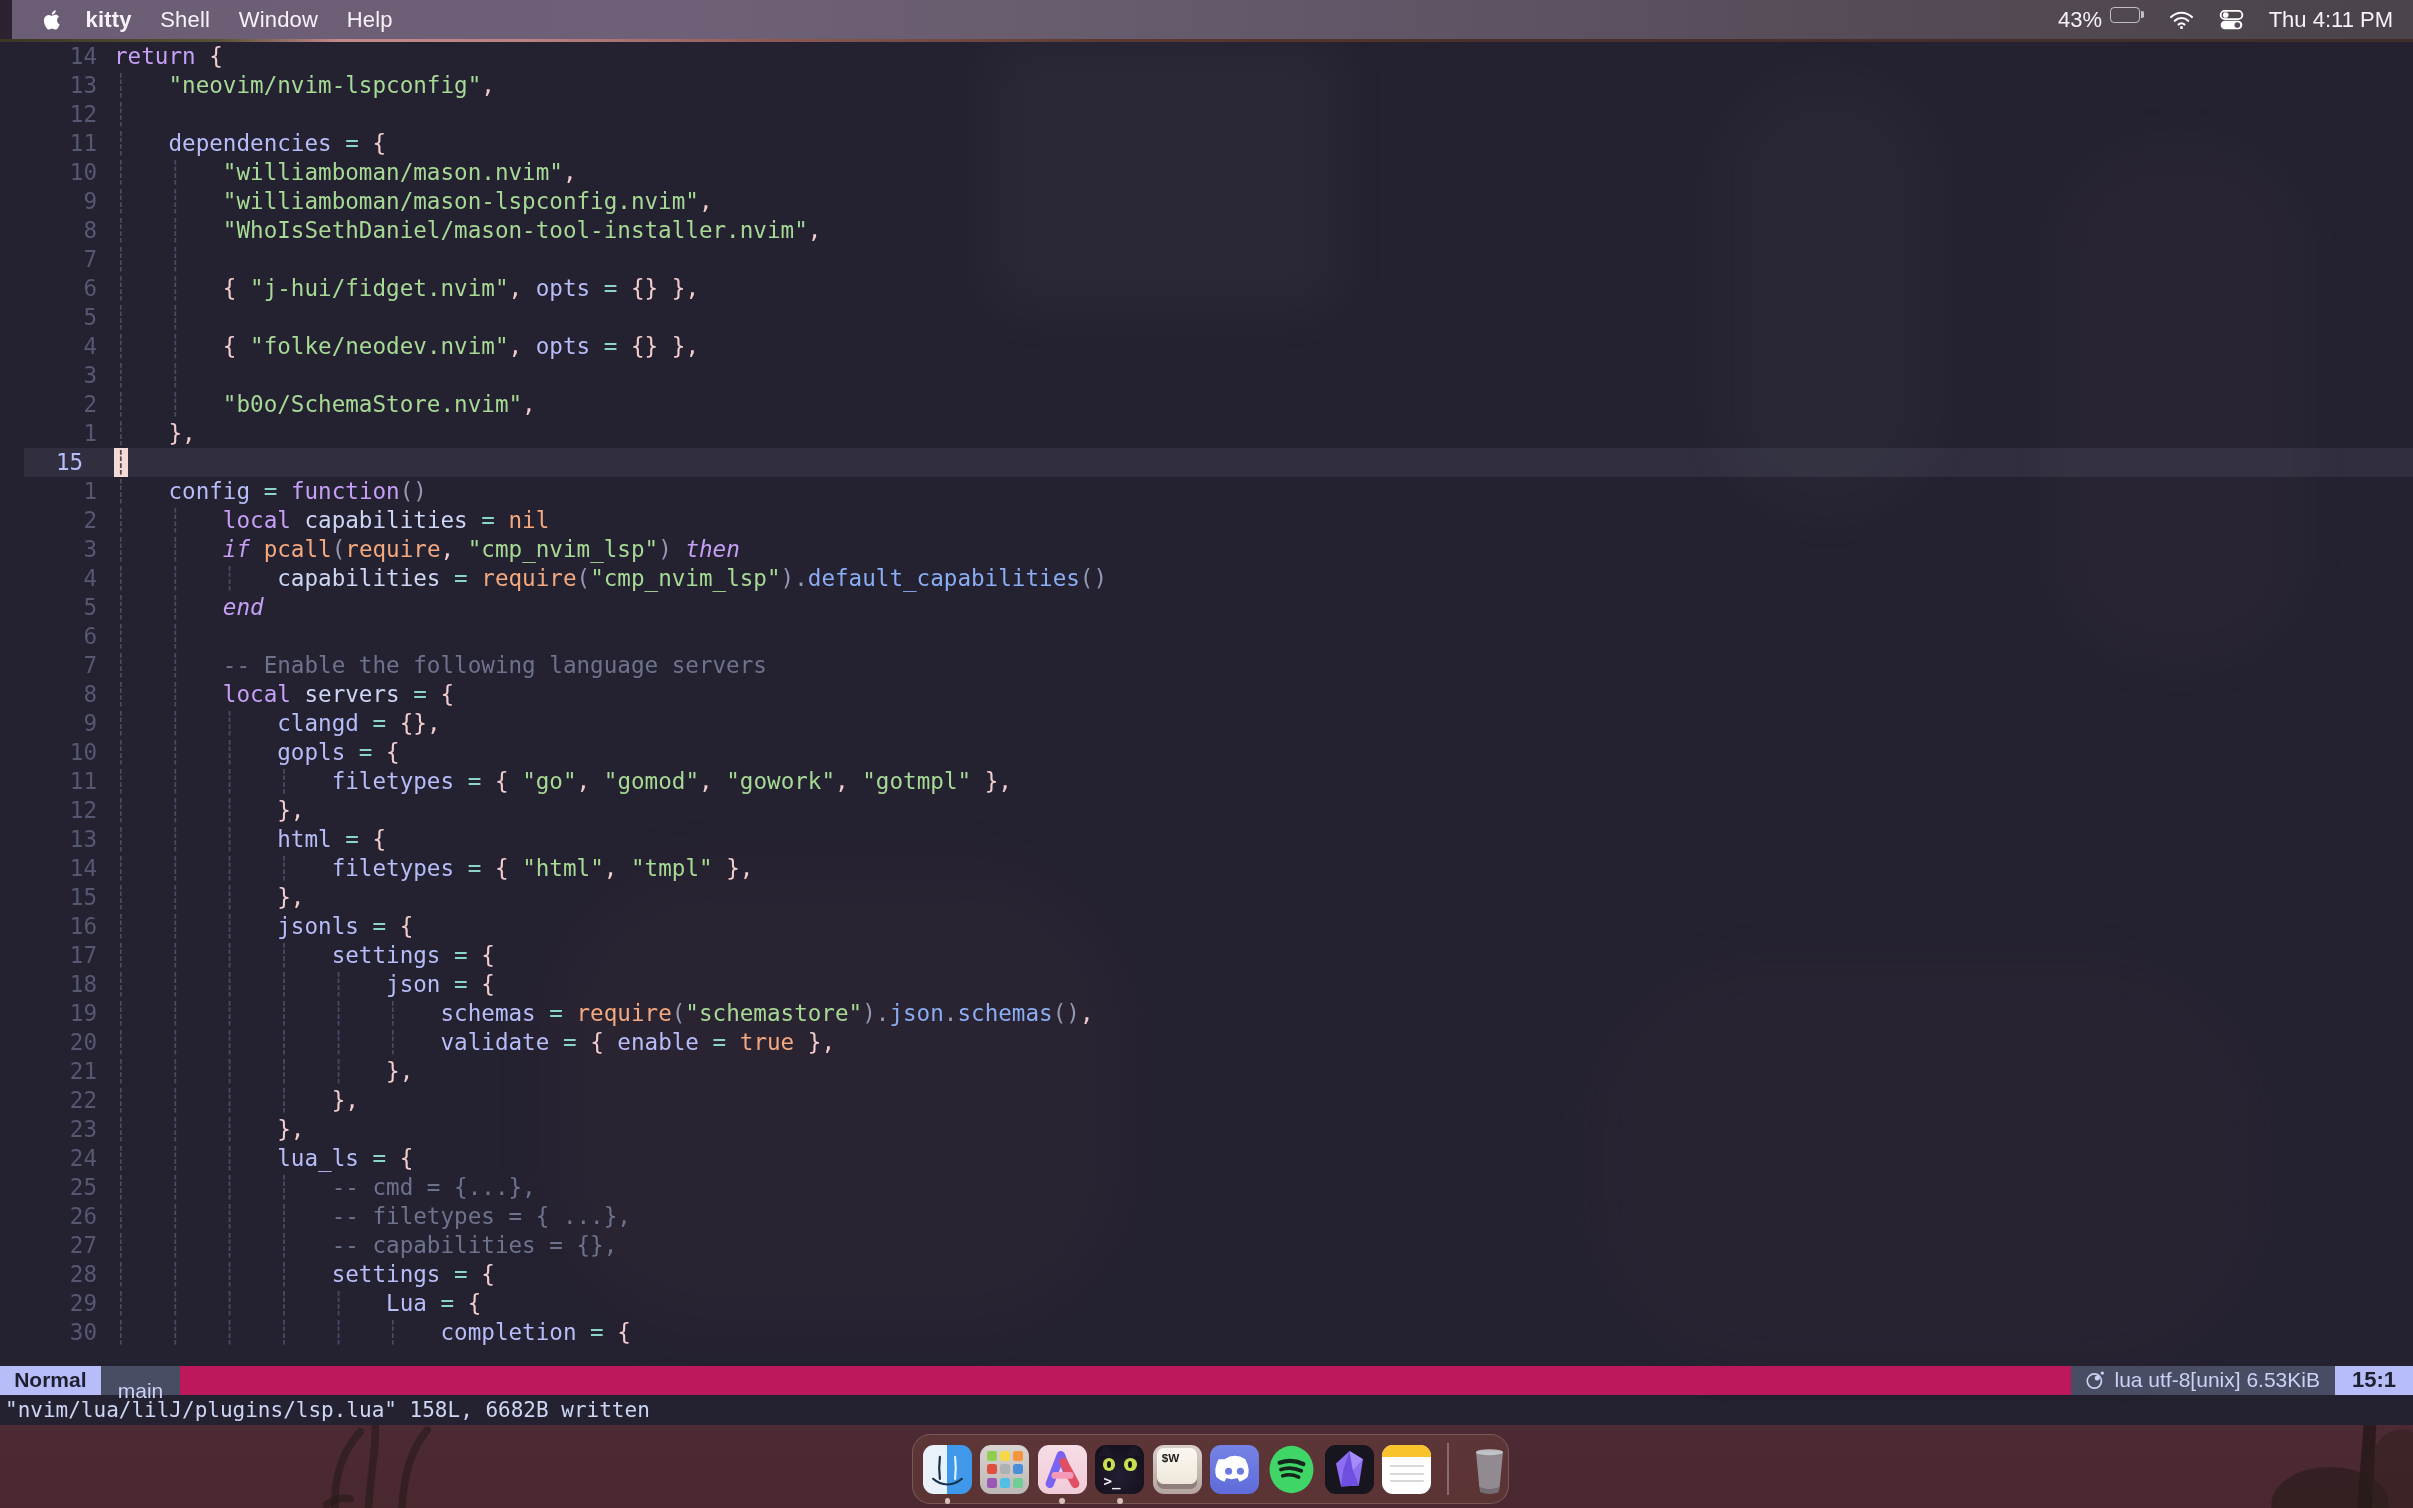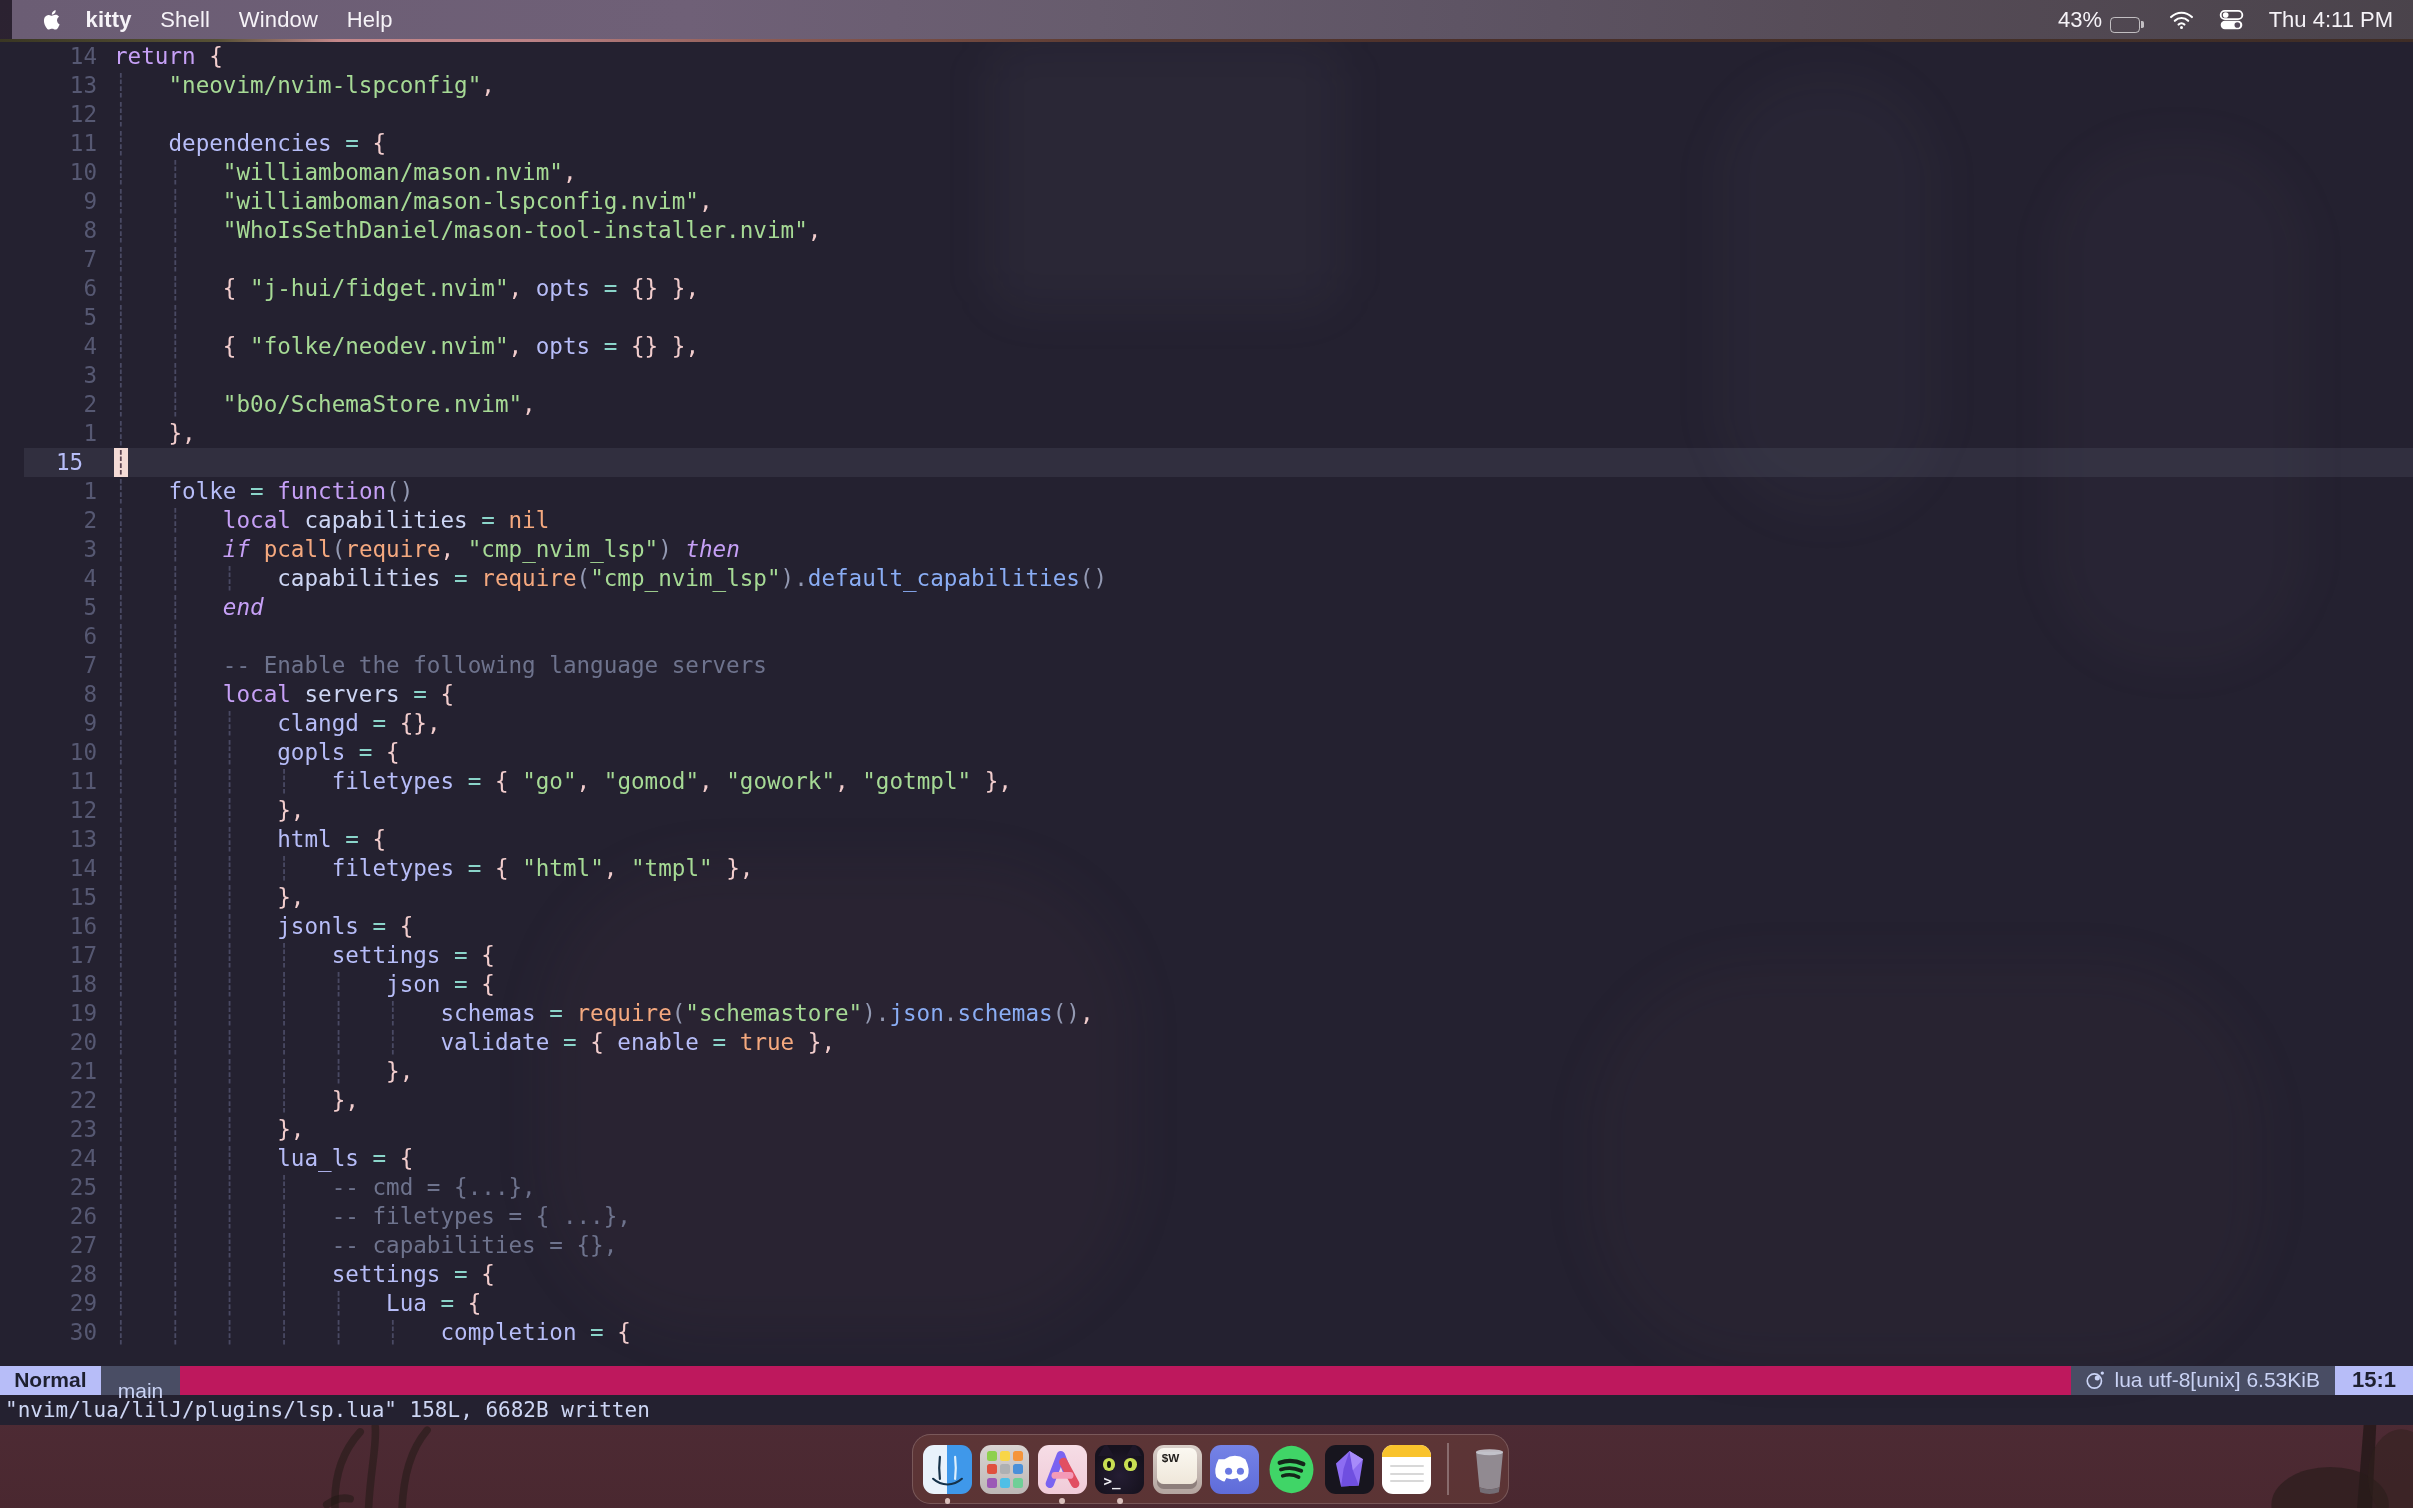--- a/index.html
+++ b/index.html
@@ -13,21 +13,21 @@
     position:absolute;top:0;left:12px;width:2413px;height:39px;
     background:linear-gradient(90deg,#6b5d74 0%,#6f6077 28%,#675c6d 45%,#5e5464 60%,#554b56 78%,#4a434b 100%);
     display:flex;align-items:center;color:#f6f3f8;font-size:22px;
   }
   .mb-left{display:flex;align-items:center;padding-left:28.5px;gap:0;}
   .apple{width:20px;height:23.5px;margin-right:25px;display:flex;align-items:center;}
   .apple svg{width:20px;height:23.5px;fill:#ffffff;}
   .mb-item{margin-right:28.5px;letter-spacing:0.2px;}
   .mb-item.bold{font-weight:bold;}
   .mb-right{margin-left:auto;display:flex;align-items:center;gap:25px;padding-right:32px;}
-  .batt-group{display:flex;align-items:flex-end;gap:8.4px;}
+  .batt-group{display:flex;align-items:flex-start;gap:8.4px;}
   .batt-body{width:30px;height:16px;border:1.7px solid rgba(255,255,255,.65);border-radius:4.2px;position:relative;padding:1.7px;box-sizing:border-box;}
   .batt-fill{height:100%;background:#ffffff;border-radius:1.7px;}
   .batt-nub{width:2.5px;height:6.7px;background:rgba(255,255,255,.65);border-radius:0 1.7px 1.7px 0;margin-left:0.8px;}
   .mb-icon svg{display:block;}
   .clock{font-size:22px;}
   
   .wallstrip{
     position:absolute;top:39px;left:0;width:2413px;height:3.4px;
     background:linear-gradient(90deg,#3a3723 0%,#565034 9%,#c5888b 14%,#bb8286 22%,#8c5a52 32%,#5a3a30 46%,#4a2f2a 62%,#443029 80%,#3f2d26 100%);
   }
@@ -185,21 +185,21 @@
       <div class="row"><span class="gut">9</span><span class="src"><span class="s-g">┊   ┊   </span><span class="s-str">"williamboman/mason-lspconfig.nvim"</span><span class="s-br">,</span></span></div>
       <div class="row"><span class="gut">8</span><span class="src"><span class="s-g">┊   ┊   </span><span class="s-str">"WhoIsSethDaniel/mason-tool-installer.nvim"</span><span class="s-br">,</span></span></div>
       <div class="row"><span class="gut">7</span><span class="src"><span class="s-g">┊   ┊</span></span></div>
       <div class="row"><span class="gut">6</span><span class="src"><span class="s-g">┊   ┊   </span><span class="s-br">{ </span><span class="s-str">"j-hui/fidget.nvim"</span><span class="s-br">,</span><span class="s-tx"> </span><span class="s-key">opts</span><span class="s-tx"> </span><span class="s-op">=</span><span class="s-tx"> </span><span class="s-br">{} },</span></span></div>
       <div class="row"><span class="gut">5</span><span class="src"><span class="s-g">┊   ┊</span></span></div>
       <div class="row"><span class="gut">4</span><span class="src"><span class="s-g">┊   ┊   </span><span class="s-br">{ </span><span class="s-str">"folke/neodev.nvim"</span><span class="s-br">,</span><span class="s-tx"> </span><span class="s-key">opts</span><span class="s-tx"> </span><span class="s-op">=</span><span class="s-tx"> </span><span class="s-br">{} },</span></span></div>
       <div class="row"><span class="gut">3</span><span class="src"><span class="s-g">┊   ┊</span></span></div>
       <div class="row"><span class="gut">2</span><span class="src"><span class="s-g">┊   ┊   </span><span class="s-str">"b0o/SchemaStore.nvim"</span><span class="s-br">,</span></span></div>
       <div class="row"><span class="gut">1</span><span class="src"><span class="s-g">┊   </span><span class="s-br">},</span></span></div>
       <div class="row curline"><span class="gut gutcur">15</span><span class="src"><span class="cursor">┊</span></span></div>
-      <div class="row"><span class="gut">1</span><span class="src"><span class="s-g">┊   </span><span class="s-key">folke</span><span class="s-tx"> </span><span class="s-op">=</span><span class="s-tx"> </span><span class="s-kw">function</span><span class="s-pa">()</span></span></div>
+      <div class="row"><span class="gut">1</span><span class="src"><span class="s-g">┊   </span><span class="s-key">config</span><span class="s-tx"> </span><span class="s-op">=</span><span class="s-tx"> </span><span class="s-kw">function</span><span class="s-pa">()</span></span></div>
       <div class="row"><span class="gut">2</span><span class="src"><span class="s-g">┊   ┊   </span><span class="s-kw">local</span><span class="s-tx"> </span><span class="s-var">capabilities</span><span class="s-tx"> </span><span class="s-op">=</span><span class="s-tx"> </span><span class="s-pe">nil</span></span></div>
       <div class="row"><span class="gut">3</span><span class="src"><span class="s-g">┊   ┊   </span><span class="s-kwi">if</span><span class="s-tx"> </span><span class="s-pe">pcall</span><span class="s-pa">(</span><span class="s-pe">require</span><span class="s-br">,</span><span class="s-tx"> </span><span class="s-str">"cmp_nvim_lsp"</span><span class="s-pa">)</span><span class="s-tx"> </span><span class="s-kwi">then</span></span></div>
       <div class="row"><span class="gut">4</span><span class="src"><span class="s-g">┊   ┊   ┊   </span><span class="s-var">capabilities</span><span class="s-tx"> </span><span class="s-op">=</span><span class="s-tx"> </span><span class="s-pe">require</span><span class="s-pa">(</span><span class="s-str">"cmp_nvim_lsp"</span><span class="s-pa">).</span><span class="s-me">default_capabilities</span><span class="s-pa">()</span></span></div>
       <div class="row"><span class="gut">5</span><span class="src"><span class="s-g">┊   ┊   </span><span class="s-kwi">end</span></span></div>
       <div class="row"><span class="gut">6</span><span class="src"><span class="s-g">┊   ┊</span></span></div>
       <div class="row"><span class="gut">7</span><span class="src"><span class="s-g">┊   ┊   </span><span class="s-cm">-- Enable the following language servers</span></span></div>
       <div class="row"><span class="gut">8</span><span class="src"><span class="s-g">┊   ┊   </span><span class="s-kw">local</span><span class="s-tx"> </span><span class="s-var">servers</span><span class="s-tx"> </span><span class="s-op">=</span><span class="s-tx"> </span><span class="s-br">{</span></span></div>
       <div class="row"><span class="gut">9</span><span class="src"><span class="s-g">┊   ┊   ┊   </span><span class="s-key">clangd</span><span class="s-tx"> </span><span class="s-op">=</span><span class="s-tx"> </span><span class="s-br">{},</span></span></div>
       <div class="row"><span class="gut">10</span><span class="src"><span class="s-g">┊   ┊   ┊   </span><span class="s-key">gopls</span><span class="s-tx"> </span><span class="s-op">=</span><span class="s-tx"> </span><span class="s-br">{</span></span></div>
       <div class="row"><span class="gut">11</span><span class="src"><span class="s-g">┊   ┊   ┊   ┊   </span><span class="s-key">filetypes</span><span class="s-tx"> </span><span class="s-op">=</span><span class="s-tx"> </span><span class="s-br">{ </span><span class="s-str">"go"</span><span class="s-br">,</span><span class="s-tx"> </span><span class="s-str">"gomod"</span><span class="s-br">,</span><span class="s-tx"> </span><span class="s-str">"gowork"</span><span class="s-br">,</span><span class="s-tx"> </span><span class="s-str">"gotmpl"</span><span class="s-br"> },</span></span></div>

